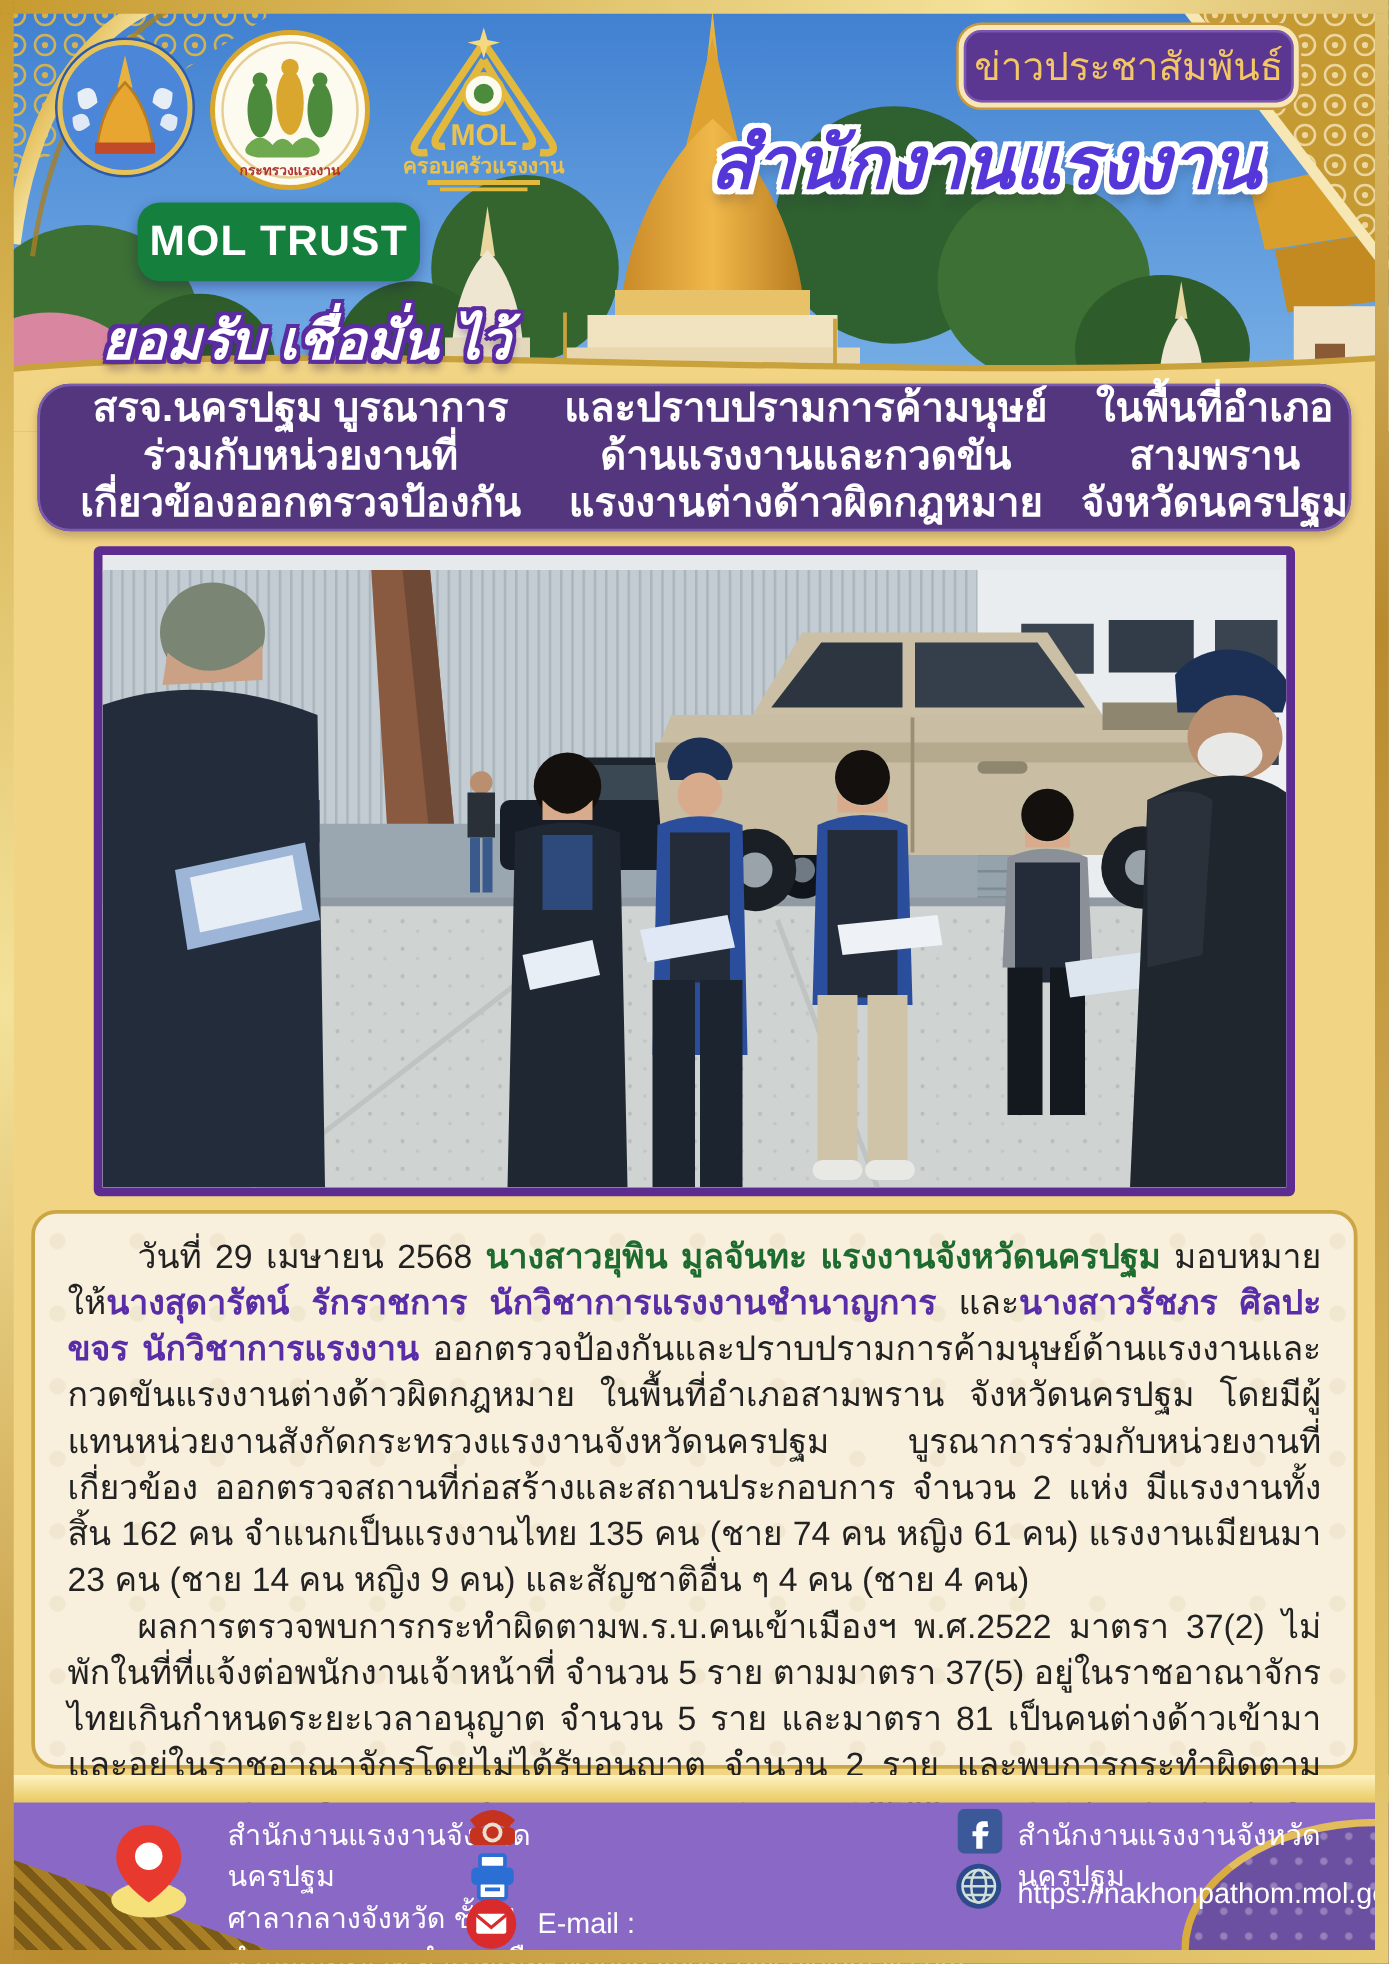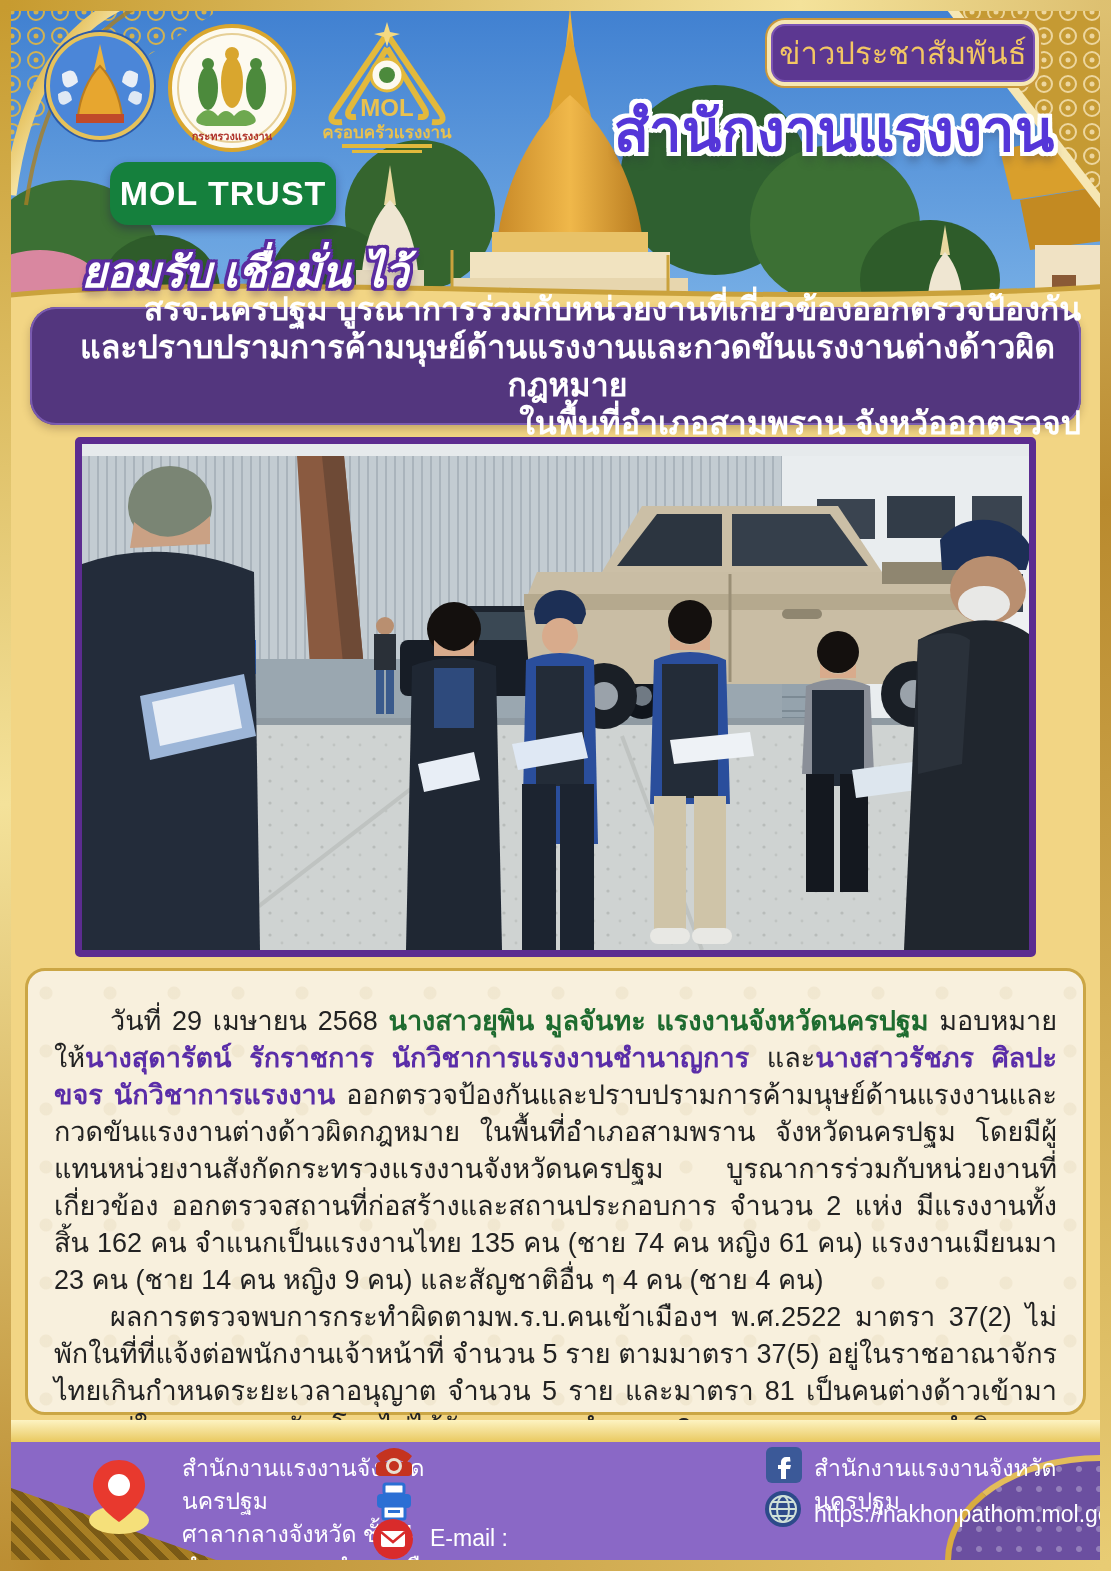--- a/index.html
+++ b/index.html
@@ -31,47 +31,48 @@
       0 -3px 0 #5a2ca0,0 3px 0 #5a2ca0,-3px 0 0 #5a2ca0,3px 0 0 #5a2ca0,0 7px 8px rgba(40,20,80,.45);
   }
   .news-badge{
     position:absolute;left:767px;top:20px;width:272px;height:66px;
     background:#5c3791;border:4px solid #f6e7b4;border-radius:18px;
     box-shadow:0 0 0 2px #c9983c, inset 0 0 0 2px #7b54b4;
     color:#f3c763;font-size:31px;font-weight:normal;
     display:flex;align-items:center;justify-content:center;
   }
   .org-title{
-    position:absolute;left:594px;top:96px;width:480px;text-align:center;
+    position:absolute;left:568px;top:96px;width:480px;text-align:left;
     font-size:58px;line-height:70px;font-weight:800;color:#5536d8;
     text-shadow:-4px -4px 0 #fff,4px -4px 0 #fff,-4px 4px 0 #fff,4px 4px 0 #fff,
       0 -4px 0 #fff,0 4px 0 #fff,-4px 0 0 #fff,4px 0 0 #fff,0 9px 10px rgba(40,40,60,.4);
+    font-style:italic;
   }
   
   .headline{
     position:absolute;left:30px;top:307px;width:1051px;height:118px;
     background:#53367e;border-radius:26px;z-index:5;
     box-shadow:inset 0 0 0 2px #7a5bb0,0 4px 8px rgba(60,30,20,.25);
-    display:flex;flex-direction:column;align-items:flex-end;justify-content:center;
+    display:flex;flex-direction:row;align-items:flex-start;justify-content:center;
     color:#fff;font-weight:bold;font-size:32px;line-height:38px;text-align:center;padding-left:24px;
   }
   
   .photo{
     position:absolute;left:75px;top:437px;width:961px;height:520px;margin:0;
     border:7px solid #5c2c90;border-radius:5px;background:#cfd3d2;overflow:hidden;z-index:4;
   }
   
   .body-panel{
     position:absolute;left:25px;top:968px;width:1061px;height:447px;
     background:
       radial-gradient(circle at 18px 22px, rgba(210,190,150,.18) 6px, transparent 7px),
       #f8f0dd;
     background-size:64px 58px,auto;
     border:3px solid #cba645;border-radius:20px;z-index:4;
-    padding:32px 26px;color:#222;font-size:27px;line-height:37px;
+    padding:16px 26px;color:#222;font-size:27px;line-height:37px;
   }
   .body-panel p{margin:0;text-indent:56px;text-align:justify;}
   .em-green{color:#1e6b2f;font-weight:bold;}
   .em-purple{color:#5a2da8;font-weight:bold;}
   
   .footer-goldstrip{position:absolute;left:0;top:1420px;width:1111px;height:22px;
     background:linear-gradient(#fdf3c2,#e9c960);z-index:5;}
   .footer{position:absolute;left:0;top:1442px;width:1111px;height:129px;background:#8a68c6;z-index:5;}
   .f-text{color:#fff;font-size:23px;line-height:33px;position:absolute;z-index:7;}
   .f-icon{position:absolute;z-index:7;}
@@ -229,21 +230,21 @@
     <div class="tagline">ยอมรับ เชื่อมั่น ไว้วางใจ</div>
     <div class="news-badge">ข่าวประชาสัมพันธ์</div>
     <div class="org-title">
       <div>สำนักงานแรงงาน</div>
     </div>
   </div>
 
   <section class="headline">
     <div>สรจ.นครปฐม บูรณาการร่วมกับหน่วยงานที่เกี่ยวข้องออกตรวจป้องกัน</div>
     <div>และปราบปรามการค้ามนุษย์ด้านแรงงานและกวดขันแรงงานต่างด้าวผิดกฎหมาย</div>
-    <div>ในพื้นที่อำเภอสามพราน จังหวัออกตรวจป</div>
+    <div>ในพื้นที่อำเภอสามพราน จังหวัดนครปฐม</div>
   </section>
 
   <figure class="photo">
     <svg width="947" height="506" viewBox="0 0 947 506">
       <defs>
         <pattern id="corr" width="9" height="30" patternUnits="userSpaceOnUse">
           <rect width="9" height="30" fill="#c3ccd2"></rect>
             <rect x="6" width="2" height="30" fill="#aab4bc"></rect>
         </pattern>
         <pattern id="door" width="30" height="14" patternUnits="userSpaceOnUse">

